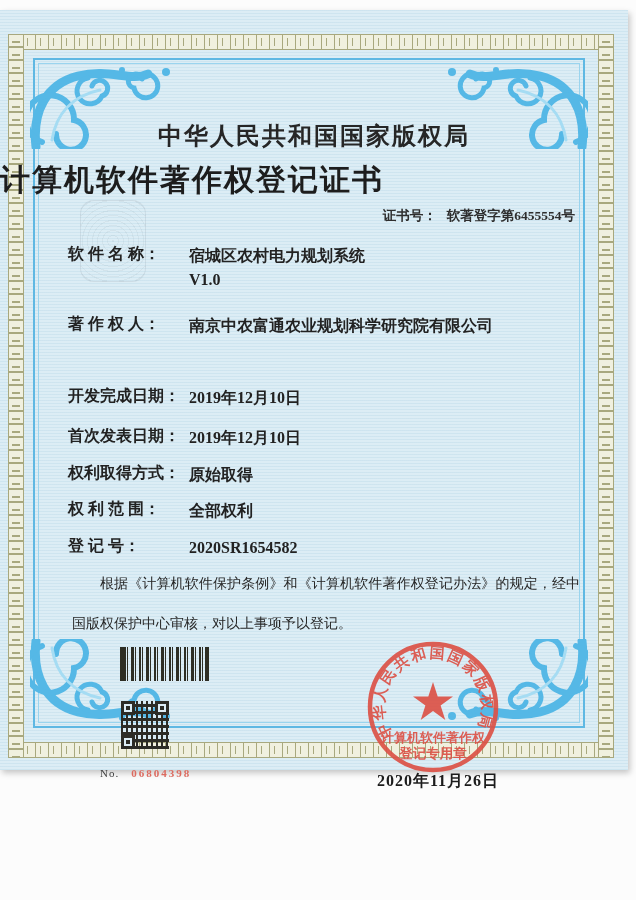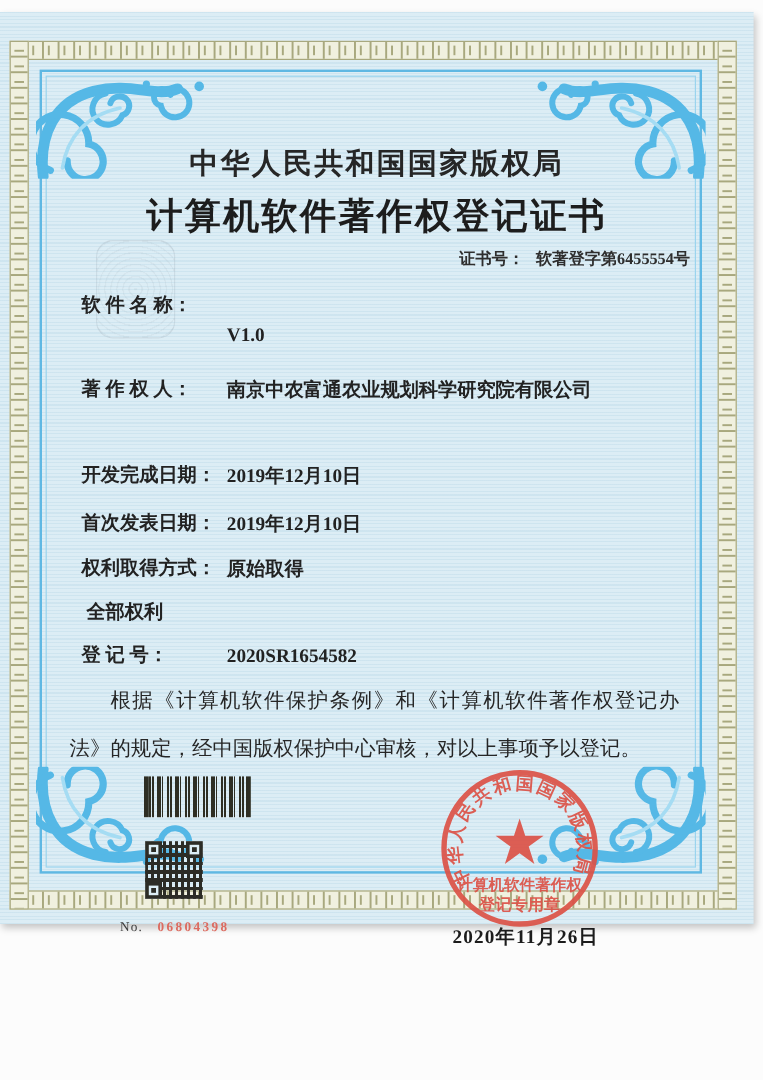--- a/index.html
+++ b/index.html
@@ -48,21 +48,21 @@
   .fl-tl{ left:30px; top:44px; }
   .fl-tr{ right:40px; top:44px; transform:scaleX(-1); }
   .fl-bl{ left:30px; bottom:36px; transform:scaleY(-1); }
   .fl-br{ right:40px; bottom:36px; transform:scale(-1,-1); }
   
   .authority {
     position:absolute; top:110px; left:0; width:100%; text-align:center;
     font-size:24px; font-weight:bold; letter-spacing:2px; color:#262626;
   }
   .cert-title {
-    position:absolute; top:150px; left:0; width:100%; text-align:center;
+    position:absolute; top:150px; left:0; width:100%; text-align:left;
     font-size:30px; font-weight:bold; letter-spacing:2px; color:#1d1d1d;
   }
   .certno {
     position:absolute; top:197px; right:53px;
     font-size:13.5px; color:#2e2e2e; font-weight:600;
   }
   .certno .lbl { margin-right:10px; }
   
   .emboss {
     position:absolute; left:80px; top:190px; width:66px; height:82px;
@@ -71,22 +71,22 @@
     opacity:.55;
   }
   
   .row { position:absolute; left:68px; display:flex; font-size:16px; font-weight:600; color:#222; }
   .row .lbl { flex:none; width:117px; }
   .row .val { margin-left:4px; line-height:24px; }
   .r0{top:234px;} .r1{top:304px;} .r2{top:376px;} .r3{top:416px;}
   .r4{top:453px;} .r5{top:489px;} .r6{top:526px;}
   
   .statement {
-    position:absolute; top:554px; left:58px; width:508px;
-    font-size:17px; line-height:40px; text-indent:2em; text-align:justify;
+    position:absolute; top:554px; left:72px; width:508px;
+    font-size:14px; line-height:40px; text-indent:2em; text-align:justify;
     color:#262626; font-weight:500;
   }
   
   .barcode {
     position:absolute; left:120px; top:637px; width:89px; height:34px;
     border-left:4px solid #2e2e24; border-right:4px solid #2e2e24;
     background-image:
       repeating-linear-gradient(90deg, #2e2e24 0 2px, rgba(0,0,0,0) 2px 3px, #2e2e24 3px 4px, rgba(0,0,0,0) 4px 7px, #2e2e24 7px 10px, rgba(0,0,0,0) 10px 11px, #2e2e24 11px 12px, rgba(0,0,0,0) 12px 15px),
       repeating-linear-gradient(0deg, rgba(220,235,243,.55) 0 3px, rgba(0,0,0,0) 3px 6px);
   }
@@ -172,40 +172,41 @@
   <div class="authority">中华人民共和国国家版权局</div>
   <div class="cert-title">计算机软件著作权登记证书</div>
   <div class="certno">
     <span class="lbl">证书号：</span><span>软著登字第6455554号</span>
   </div>
 
   <div class="emboss"></div>
 
   <div class="row r0">
     <span class="lbl">软 件 名 称：</span>
-    <span class="val"><br>
+    <span class="val"><span>宿城区农村电力规划系统</span><br>
       <span>V1.0</span></span>
   </div>
   <div class="row r1">
     <span class="lbl">著 作 权 人：</span>
     <span class="val">南京中农富通农业规划科学研究院有限公司</span>
   </div>
   <div class="row r2">
     <span class="lbl">开发完成日期：</span>
     <span class="val">2019年12月10日</span>
   </div>
   <div class="row r3">
     <span class="lbl">首次发表日期：</span>
     <span class="val">2019年12月10日</span>
   </div>
   <div class="row r4">
     <span class="lbl">权利取得方式：</span>
     <span class="val">原始取得</span>
   </div>
   <div class="row r5">
+    <span class="lbl">权 利 范 围：</span>
     <span class="val">全部权利</span>
   </div>
   <div class="row r6">
     <span class="lbl">登  记  号：</span>
     <span class="val">2020SR1654582</span>
   </div>
 
   <div class="statement">根据《计算机软件保护条例》和《计算机软件著作权登记办法》的规定，经中国版权保护中心审核，对以上事项予以登记。</div>
 
   <div class="barcode"></div>

